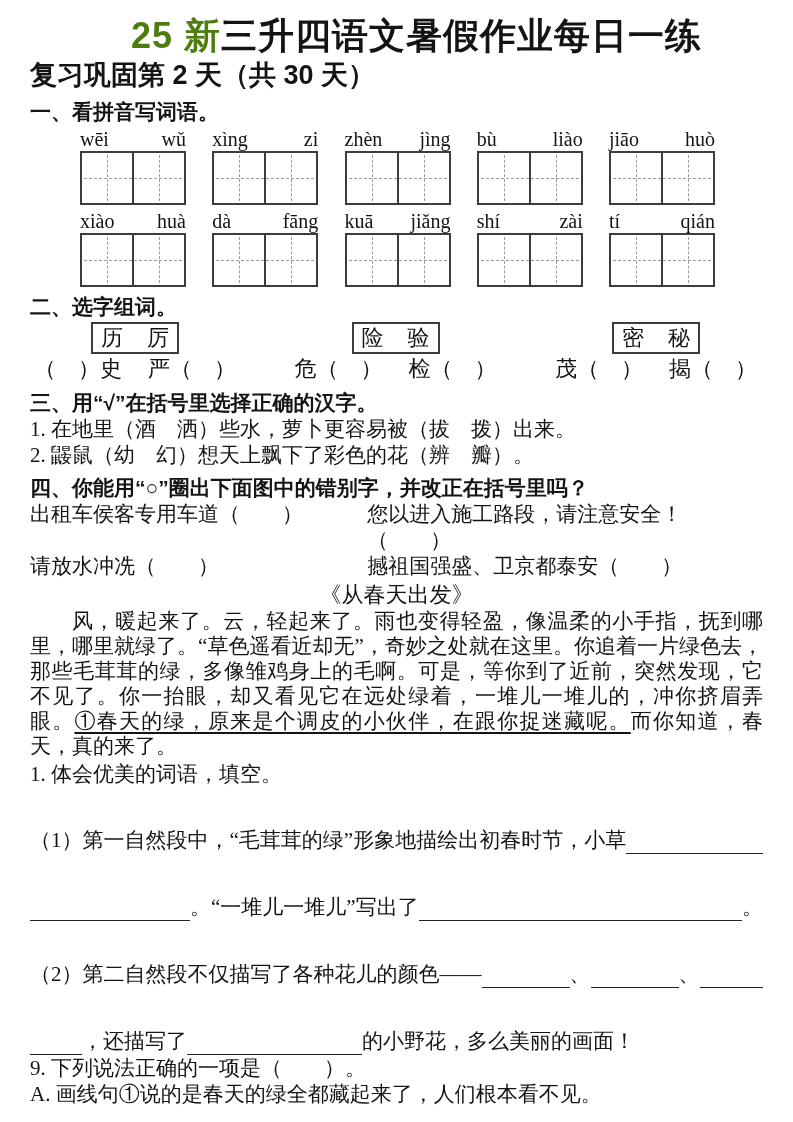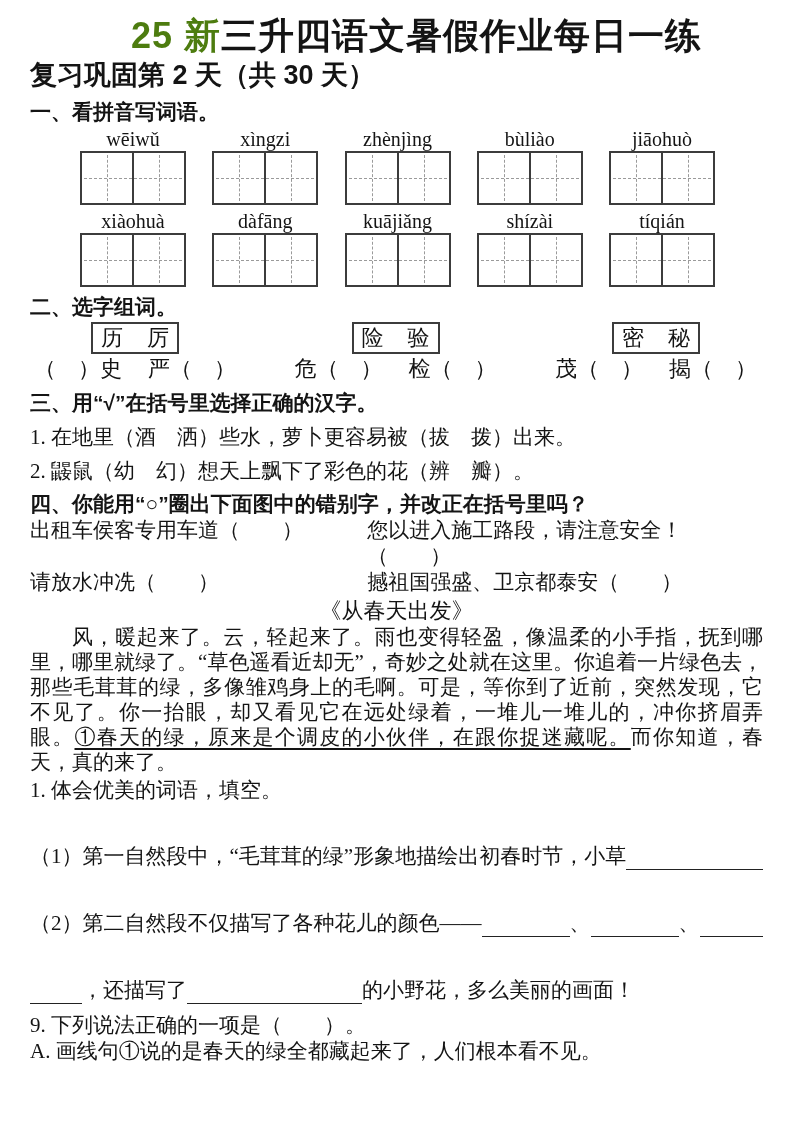--- a/index.html
+++ b/index.html
@@ -30,38 +30,38 @@
   .sec-heading {
     font-family:"Liberation Sans", sans-serif;
     font-weight:800;
     font-size:21px;
     line-height:27px;
     margin-top:6px;
   }
   
   .pinyin-row { display:flex; justify-content:space-between; padding:0 48px 0 50px; margin-top:2px; }
   .pgroup { width:106px; display:flex; flex-direction:column; align-items:stretch; }
-  .pinyin { display:flex; justify-content:center; font-size:20px; line-height:24px; }
+  .pinyin { display:flex; justify-content:space-between; font-size:20px; line-height:24px; }
   .tzg { position:relative; height:54px; border:2px solid #3c3c3c; display:flex; background:#fff; }
   .tzg .cell { flex:1; position:relative; }
   .tzg .cell + .cell { border-left:2px solid #3c3c3c; }
   .tzg .cell::after { content:""; position:absolute; left:50%; top:2px; bottom:2px; border-left:1px dashed #9a9a9a; }
   .tzg .hmid { position:absolute; left:2px; right:2px; top:50%; border-top:1px dashed #9a9a9a; }
   
   .choose-row { display:flex; justify-content:space-between; padding:0 6px 0 4px; margin-top:2px; }
   .choose-group { display:flex; flex-direction:column; align-items:center; }
   .char-box {
     display:inline-flex; gap:24px;
     border:2px solid #3c3c3c;
     padding:0 8px 1px 8px;
     font-size:22px; line-height:27px;
   }
   .choose-words { display:flex; gap:26px; font-size:22px; line-height:29px; }
   
-  .line { font-size:21px; line-height:26px;margin-top:8px; }
+  .line { font-size:21px; line-height:26px; }
   .two-col { display:grid; grid-template-columns: 46% 54%; font-size:21px; line-height:26px; }
   
   .passage-title { text-align:center; font-size:22px; line-height:28px; margin-top:2px; }
   .para {
     font-size:21px; line-height:25px;
     text-align:justify;
     text-indent:2em;
   }
   .u { text-decoration:underline; text-underline-offset:4px; text-decoration-thickness:1.5px; }
   .fill-line { display:flex; align-items:flex-end; font-size:21px; line-height:28px; white-space:nowrap;margin-top:39px; }
@@ -255,20 +255,26 @@
 
     <p class="para"><span>风，暖起来了。云，轻起来了。雨也变得轻盈，像温柔的小手指，抚到哪里，哪里就绿了。“草色遥看近却无”，奇妙之处就在这里。你追着一片绿色去，那些毛茸茸的绿，多像雏鸡身上的毛啊。可是，等你到了近前，突然发现，它不见了。你一抬眼，却又看见它在远处绿着，一堆儿一堆儿的，冲你挤眉弄眼。</span><span class="u">①春天的绿，原来是个调皮的小伙伴，在跟你捉迷藏呢。</span><span>而你知道，春天，真的来了。</span></p>
 
 
     <div class="line mt2">1. 体会优美的词语，填空。</div>
 
     <div class="fill-line">
       <span>（1）第一自然段中，“毛茸茸的绿”形象地描绘出初春时节，小草</span>
         <span class="blank grow"></span>
     </div>
+    <div class="fill-line">
+      <span class="blank" style="width:160px"></span>
+        <span>。“一堆儿一堆儿”写出了</span>
+        <span class="blank grow"></span>
+        <span>。</span>
+    </div>
 
     <div class="fill-line">
       <span>（2）第二自然段不仅描写了各种花儿的颜色——</span>
         <span class="blank" style="width:88px"></span>
         <span>、</span>
         <span class="blank" style="width:88px"></span>
         <span>、</span>
         <span class="blank grow"></span>
     </div>
     <div class="fill-line">

